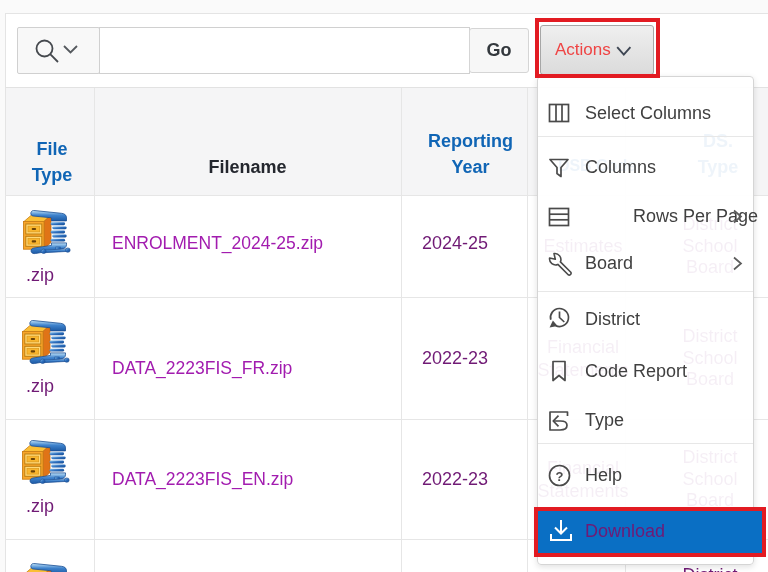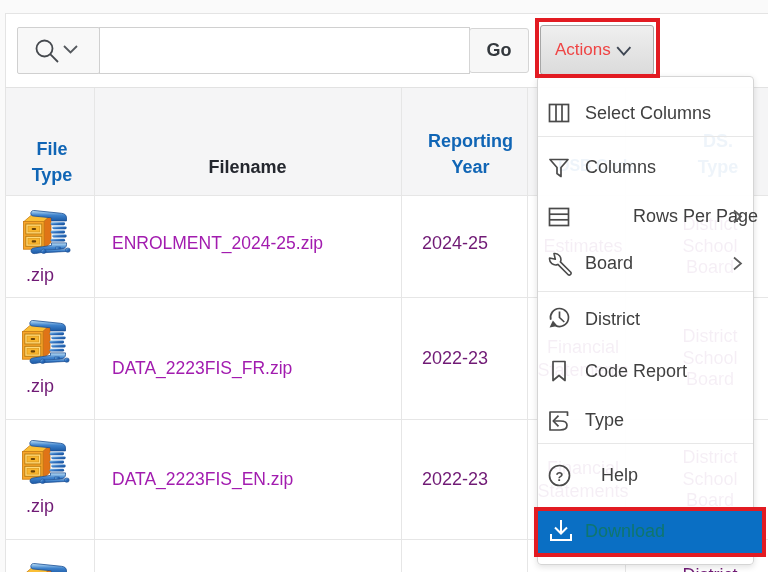--- a/index.html
+++ b/index.html
@@ -185,24 +185,24 @@
 <svg class="micon" style="top:410px;" width="22" height="22" viewBox="0 0 22 22">
   <path d="M19.5,6 V2 H2 V20 H12 C16,20 19,18.3 19,15.3 C19,12.3 16,11 12.5,11 H6" fill="none" stroke="#4a4a4a" stroke-width="1.7" stroke-linejoin="round"></path>
   <polyline points="10.5,5.7 5.2,11 10.5,16.3" fill="none" stroke="#4a4a4a" stroke-width="1.7" stroke-linejoin="round"></polyline>
 </svg>
 <div class="menuitem" style="top:410px;">Type</div>
 
 <svg class="micon" style="top:464px;" width="23" height="23" viewBox="0 0 23 23">
   <circle cx="11.5" cy="11.5" r="10" fill="none" stroke="#4a4a4a" stroke-width="1.7"></circle>
   <text x="11.5" y="16.5" font-family="Liberation Sans" font-size="13" font-weight="bold" fill="#4a4a4a" text-anchor="middle">?</text>
 </svg>
-<div class="menuitem" style="top:465px;margin-left:16px;">Help</div>
+<div class="menuitem" style="top:465px;">Help</div>
 
 <div class="abs" style="left:538px; top:511px; width:224px; height:42px; background:#0a6fc4;"></div>
 <svg class="abs" style="left:548px; top:518px;" width="26" height="26" viewBox="0 0 26 26">
   <line x1="13" y1="2" x2="13" y2="15" stroke="#ffffff" stroke-width="2"></line>
   <polyline points="7,9.5 13,15.5 19,9.5" fill="none" stroke="#ffffff" stroke-width="2"></polyline>
   <path d="M3,16 v6 h20 v-6" fill="none" stroke="#ffffff" stroke-width="2"></path>
 </svg>
-<div class="abs" style="left:585px; top:521px; font-size:18px; line-height:20px; color:#0f766e;">Download</div>
+<div class="abs" style="left:585px; top:521px; font-size:18px; line-height:20px; color:#701a75;">Download</div>
 
 <div class="abs" style="left:535px; top:18px; width:125px; height:60px; border:4.5px solid #e21b22;"></div>
 <div class="abs" style="left:534px; top:507px; width:232px; height:50px; border:4px solid #e21b22;"></div>
 
 </body></html>

